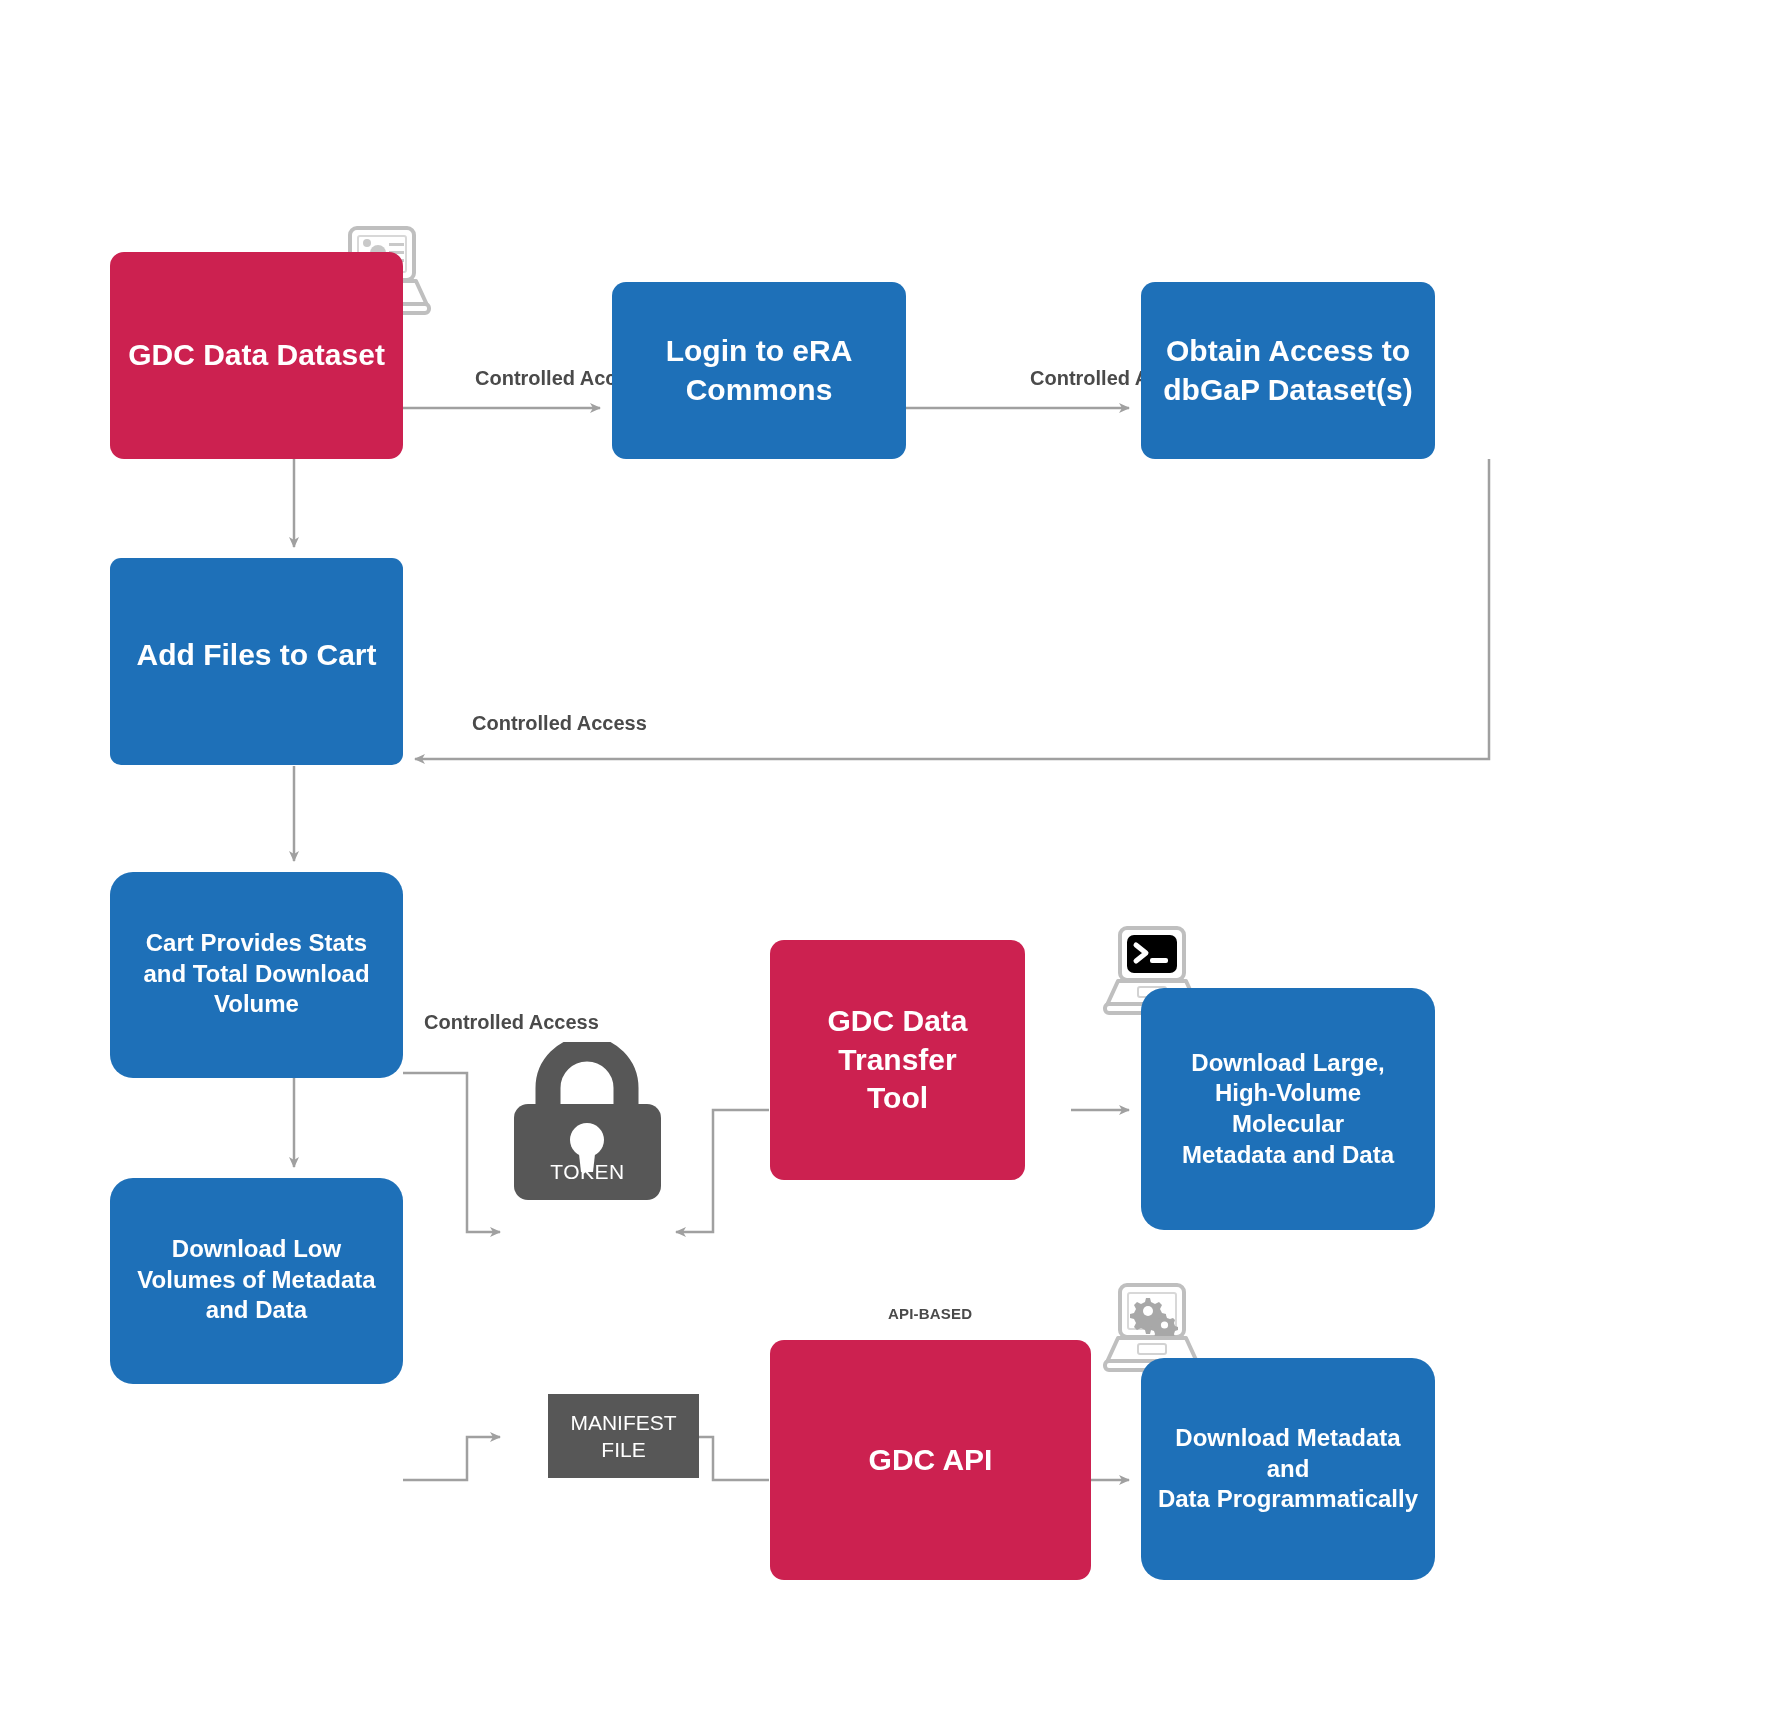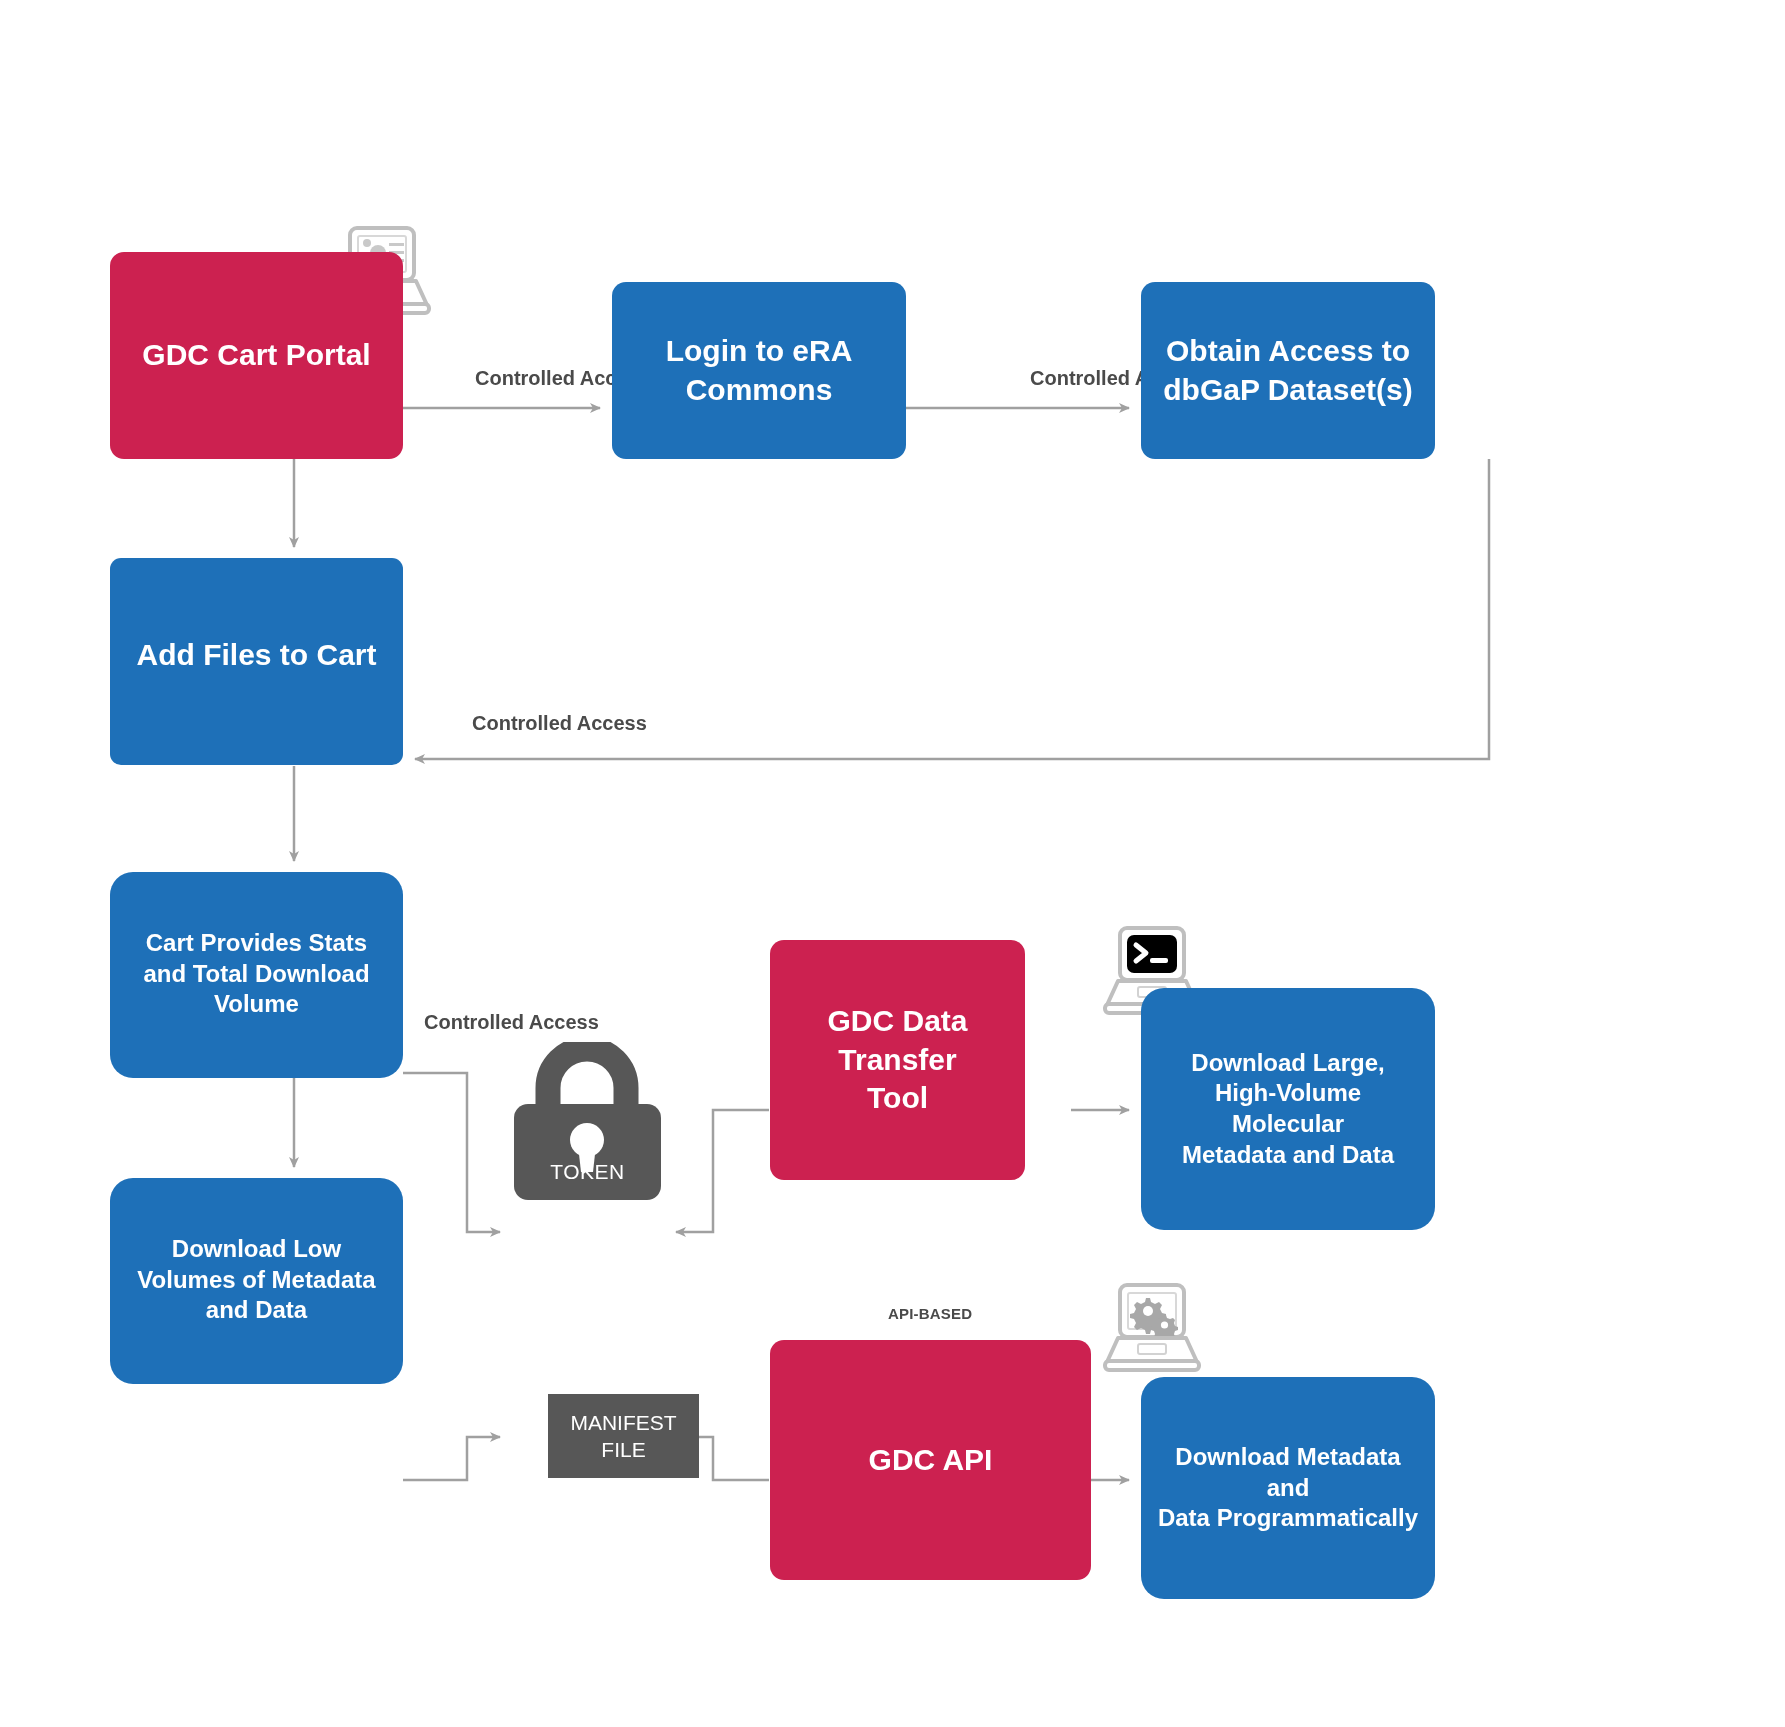--- a/index.html
+++ b/index.html
@@ -156,21 +156,21 @@
       <rect x="57" y="18" width="15" height="3" fill="#c9c9c9"></rect>
       <rect x="57" y="26" width="15" height="3" fill="#c9c9c9"></rect>
       <rect x="57" y="34" width="15" height="3" fill="#c9c9c9"></rect>
       <path d="M16,56 L84,56 L95,80 L5,80 Z" fill="#ffffff" stroke="#bfbfbf" stroke-width="4" stroke-linejoin="round"></path>
       <rect x="36" y="62" width="28" height="10" rx="2" fill="#ffffff" stroke="#d2d2d2" stroke-width="2"></rect>
       <rect x="3" y="79" width="94" height="9" rx="4" fill="#ffffff" stroke="#bfbfbf" stroke-width="4"></rect>
     </svg>
   </div>
 
   <div class="node red big" style="left:110px; top:252px; width:293px; height:207px;">
-    <span class="node-label">GDC Cart Portal</span>
+    <span class="node-label">GDC Data Dataset</span>
   </div>
 
   <div class="edge-label" style="left:475px; top:367px;">Controlled Access</div>
 
   <div class="node blue big" style="left:612px; top:282px; width:294px; height:177px;">
     <span class="node-label">
       <span>Login to eRA</span><br>
       <span>Commons</span>
     </span>
   </div>
@@ -269,20 +269,20 @@
       <path d="M16,56 L84,56 L95,80 L5,80 Z" fill="#ffffff" stroke="#bfbfbf" stroke-width="4" stroke-linejoin="round"></path>
       <rect x="36" y="62" width="28" height="10" rx="2" fill="#ffffff" stroke="#d2d2d2" stroke-width="2"></rect>
       <rect x="3" y="79" width="94" height="9" rx="4" fill="#ffffff" stroke="#bfbfbf" stroke-width="4"></rect>
     </svg>
   </div>
 
   <div class="node red big" style="left:770px; top:1340px; width:321px; height:240px;">
     <span class="node-label">GDC API</span>
   </div>
 
-  <div class="node blue mid" style="left:1141px; top:1358px; width:294px; height:222px;margin-top:19px;">
+  <div class="node blue mid" style="left:1141px; top:1358px; width:294px; height:222px;">
     <span class="node-label">
       <span>Download Metadata and</span><br>
       <span>Data Programmatically</span>
     </span>
   </div>
 
 </div>
 
 </body></html>

